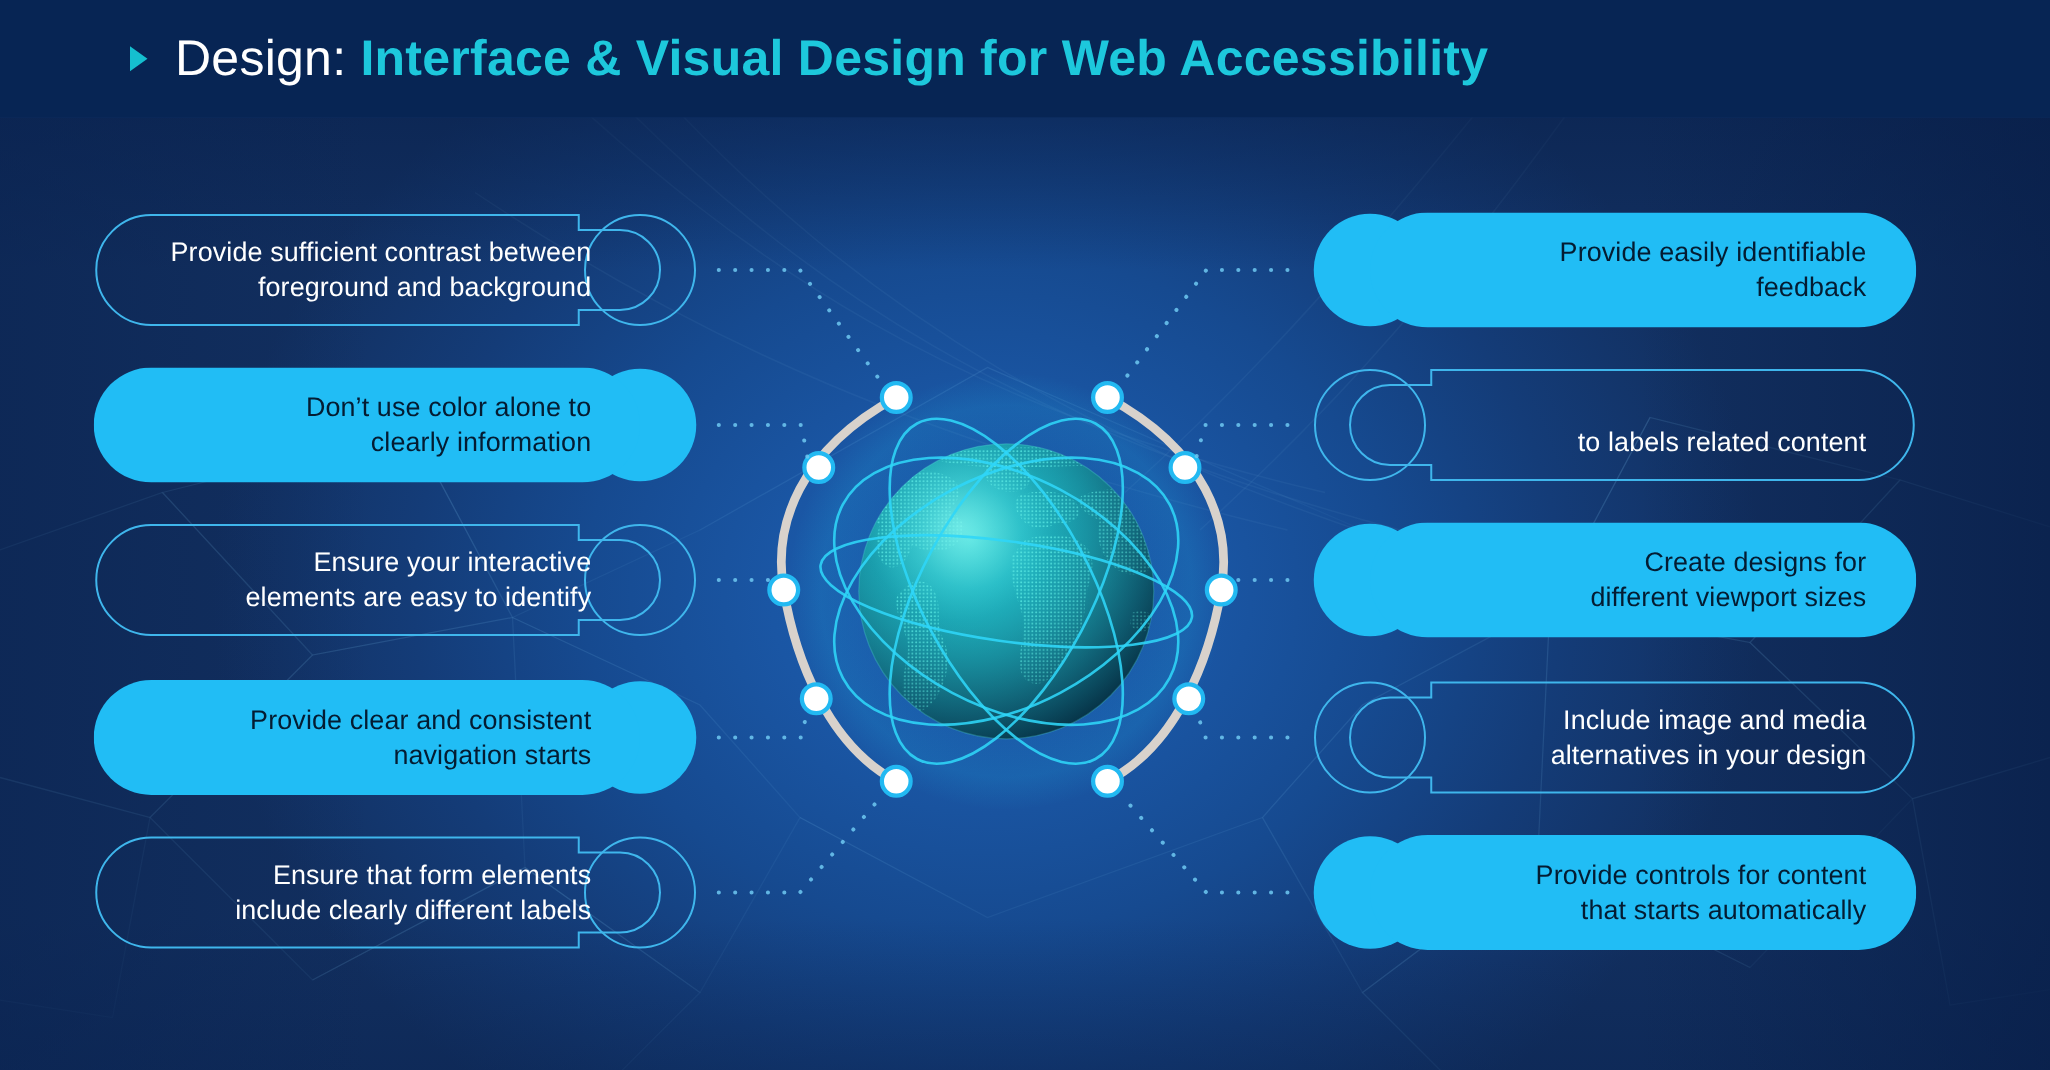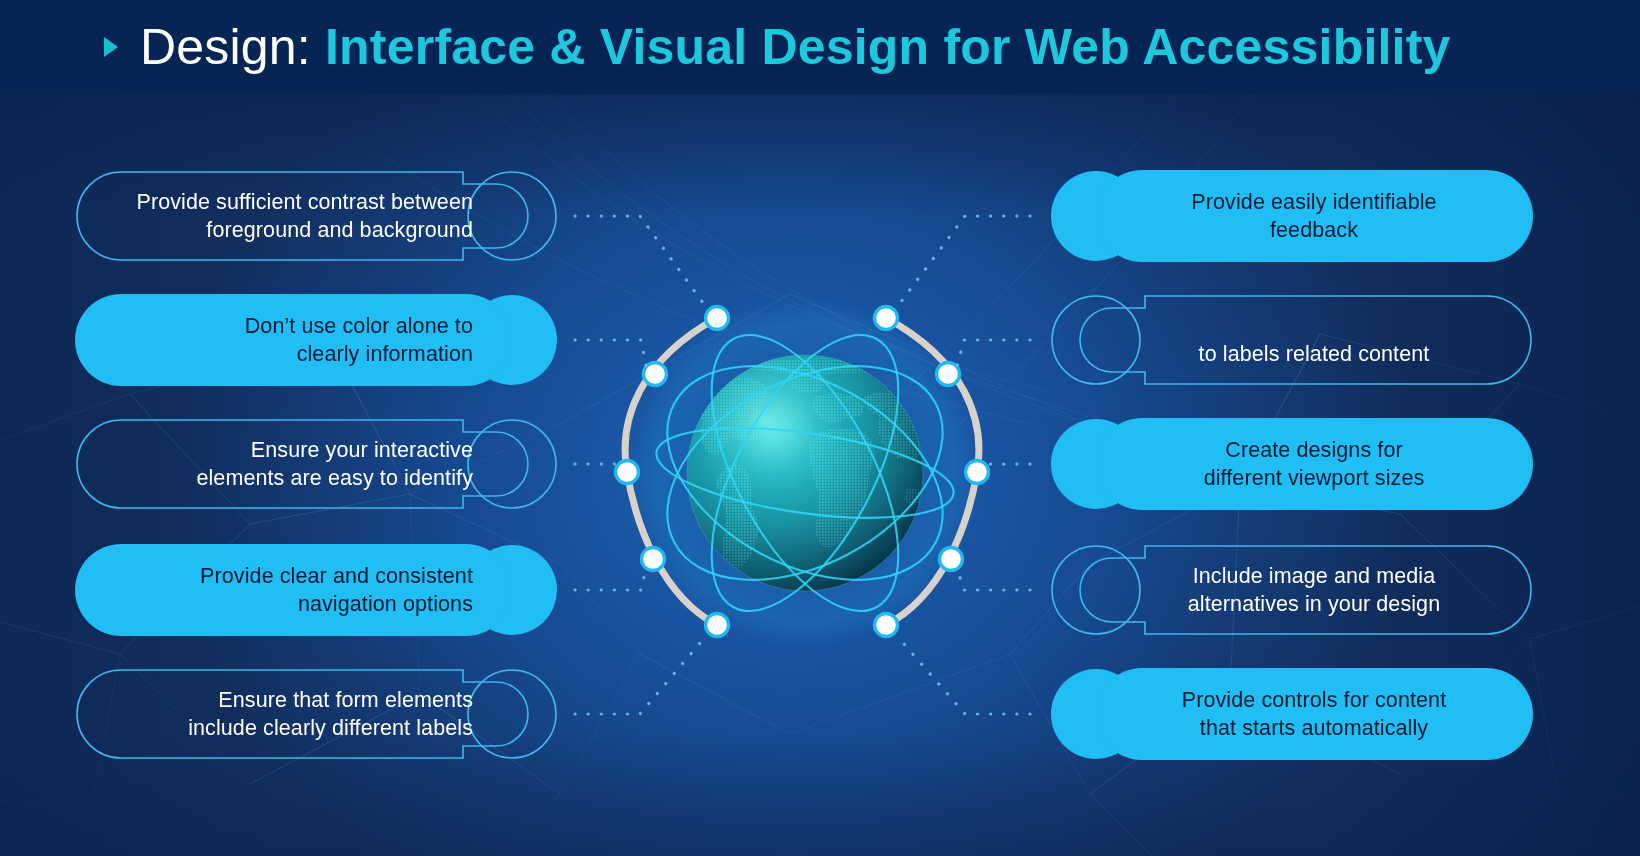--- a/index.html
+++ b/index.html
@@ -21,21 +21,21 @@
     display:flex; align-items:center;
     z-index:40;
   }
   #header-arrow {
     width:0; height:0; margin-left:104px; margin-right:22px;
     border-left:14px solid #15BFCF;
     border-top:10px solid transparent;
     border-bottom:10px solid transparent;
   }
   #header-title {
-    font-size:50px; font-weight:bold; letter-spacing:.2px; white-space:nowrap;
+    font-size:40px; font-weight:bold; letter-spacing:.2px; white-space:nowrap;
   }
   .t-white { color:#FFFFFF; font-weight:normal; }
   .t-cyan  { color:#1DC8DC; font-weight:bold; }
 
   
   #bg-base {
     position:absolute; left:0; top:94px; width:1640px; height:762px;
     background:
       radial-gradient(ellipse 620px 520px at 790px 380px, #1C62B4 0%, #1A56A4 28%, #164A90 52%, #143C78 74%, #122F5F 100%);
   }
@@ -63,21 +63,21 @@
     position:relative; z-index:3;
     font-size:21.5px; line-height:28px; letter-spacing:.1px;
     width:100%;
   }
 
   
   .card.left { left:75px; }
   .card.left .txt { text-align:right; padding:0 94px 0 40px; }
   
   .card.right { left:1041px; }
-  .card.right .txt { text-align:center; padding:0 40px 0 94px; }
+  .card.right .txt { text-align:right; padding:0 40px 0 94px; }
 
   .fill   .txt { color:#041C32; }
   .ghost  .txt { color:#FFFFFF; }
 
   
   #dots { position:absolute; left:0; top:0; width:1640px; height:856px; z-index:10; }
 </style>
 </head>
 <body>
 
@@ -271,21 +271,21 @@
       <span>Ensure your interactive</span><br><span>elements are easy to identify</span>
     </div>
   </div>
 
   <div class="card left fill" style="top:544px">
     <svg class="bubble" viewBox="0 0 492 92" preserveAspectRatio="none">
       <circle cx="437" cy="46" r="45" fill="#21BDF5"></circle>
       <rect x="0" y="0" width="437" height="92" rx="46" fill="#21BDF5"></rect>
     </svg>
     <div class="txt">
-      <span>Provide clear and consistent</span><br><span>navigation options</span>
+      <span>Provide clear and consistent</span><br><span>navigation starts</span>
     </div>
   </div>
 
   <div class="card left ghost" style="top:668px">
     <svg class="bubble" viewBox="0 0 492 92" preserveAspectRatio="none">
       <path d="M46 2 H388 V14 H421 A32 32 0 0 1 421 78 H388 V90 H46 A44 44 0 0 1 46 2 Z" fill="none" stroke="#3FB6EC" stroke-width="1.6"></path>
       <circle cx="437" cy="46" r="44" fill="none" stroke="#3FB6EC" stroke-width="1.6"></circle>
     </svg>
     <div class="txt">
       <span>Ensure that form elements</span><br><span>include clearly different labels</span>

